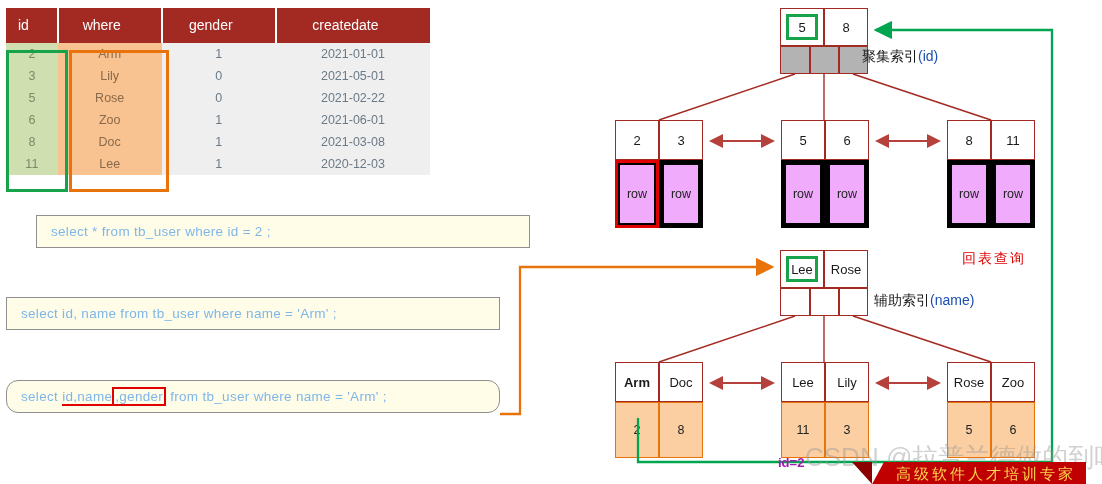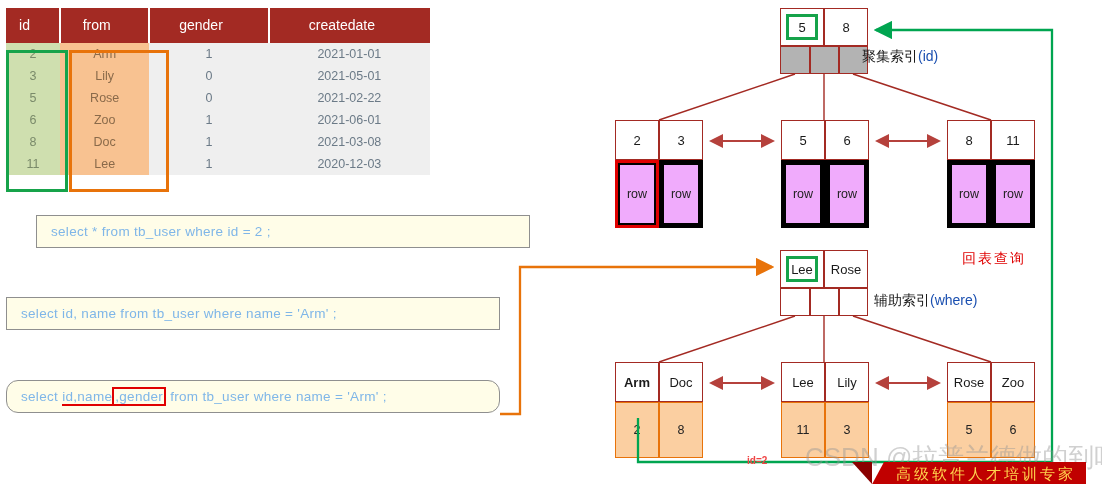--- a/index.html
+++ b/index.html
@@ -45,42 +45,42 @@
   .cell-green{box-sizing:border-box;border:5px solid #000000;background:#f0abfc;
      display:flex;align-items:center;justify-content:center;font-size:12.5px;color:#222;}
   .cell-orange{box-sizing:border-box;border:1px solid #e8730a;background:#fbcfa1;
      display:flex;align-items:center;justify-content:center;font-size:12.5px;color:#222;}
   .green-sel{position:absolute;border:3px solid #16a34a;box-sizing:border-box;pointer-events:none;}
   .red-sel{position:absolute;border:3px solid #e00000;box-sizing:border-box;pointer-events:none;}
 
   .label-cn{position:absolute;font-size:14px;color:#1a1a1a;white-space:nowrap;}
   .label-cn .blue{color:#1a4fb0;}
   .label-red{position:absolute;font-size:14px;color:#e00000;letter-spacing:2px;white-space:nowrap;}
-  .label-green{position:absolute;font-size:10px;color:#ef4444;font-weight:bold;white-space:nowrap;}
+  .label-green{position:absolute;font-size:13px;color:#a21caf;font-weight:bold;white-space:nowrap;margin-left:31px;}
 
   svg.overlay{position:absolute;left:0;top:0;width:1102px;height:484px;
       pointer-events:none;overflow:visible;}
 
   
   .wm{position:absolute;color:rgba(150,150,150,.45);font-size:26px;white-space:nowrap;
       font-family:"Liberation Sans",sans-serif;}
   .banner{position:absolute;background:#c00000;color:#ffd24d;font-size:15px;
       letter-spacing:3px;padding:3px 10px 4px 26px;white-space:nowrap;
       clip-path:polygon(14px 0,100% 0,100% 100%,0 100%);}
   .banner-tri{position:absolute;width:0;height:0;
       border-top:22px solid #8b0000;border-left:20px solid transparent;}
 </style>
 </head>
 <body>
 
 <table id="data-table">
   <thead>
     <tr>
       <th>id</th>
-      <th>from</th>
+      <th>where</th>
       <th>gender</th>
       <th>createdate</th>
     </tr>
   </thead>
   <tbody>
     <tr>
       <td class="c-id">2</td>
       <td class="c-name">Arm</td>
       <td>1</td>
       <td>2021-01-01</td>
@@ -179,21 +179,21 @@
     <div class="key" style="width:44px;height:38px;">Lee</div>
     <div class="key" style="width:44px;height:38px;">Rose</div>
   </div>
   <div class="ptrrow" style="height:28px;">
     <div class="ptr white" style="width:30px;height:28px;"></div>
     <div class="ptr white" style="width:29px;height:28px;"></div>
     <div class="ptr white" style="width:29px;height:28px;"></div>
   </div>
 </div>
 <div class="green-sel" style="left:786px;top:256px;width:32px;height:26px;"></div>
-<div class="label-cn" style="left:874px;top:292px;"><span>辅助索引</span><span class="blue">(where)</span></div>
+<div class="label-cn" style="left:874px;top:292px;"><span>辅助索引</span><span class="blue">(name)</span></div>
 
 <div class="node" style="left:615px;top:362px;width:88px;">
   <div class="keyrow" style="height:40px;">
     <div class="key bold" style="width:44px;height:40px;">Arm</div>
     <div class="key" style="width:44px;height:40px;">Doc</div>
   </div>
   <div class="datarow" style="height:56px;">
     <div class="cell-orange" style="width:44px;height:56px;">2</div>
     <div class="cell-orange" style="width:44px;height:56px;">8</div>
   </div>

